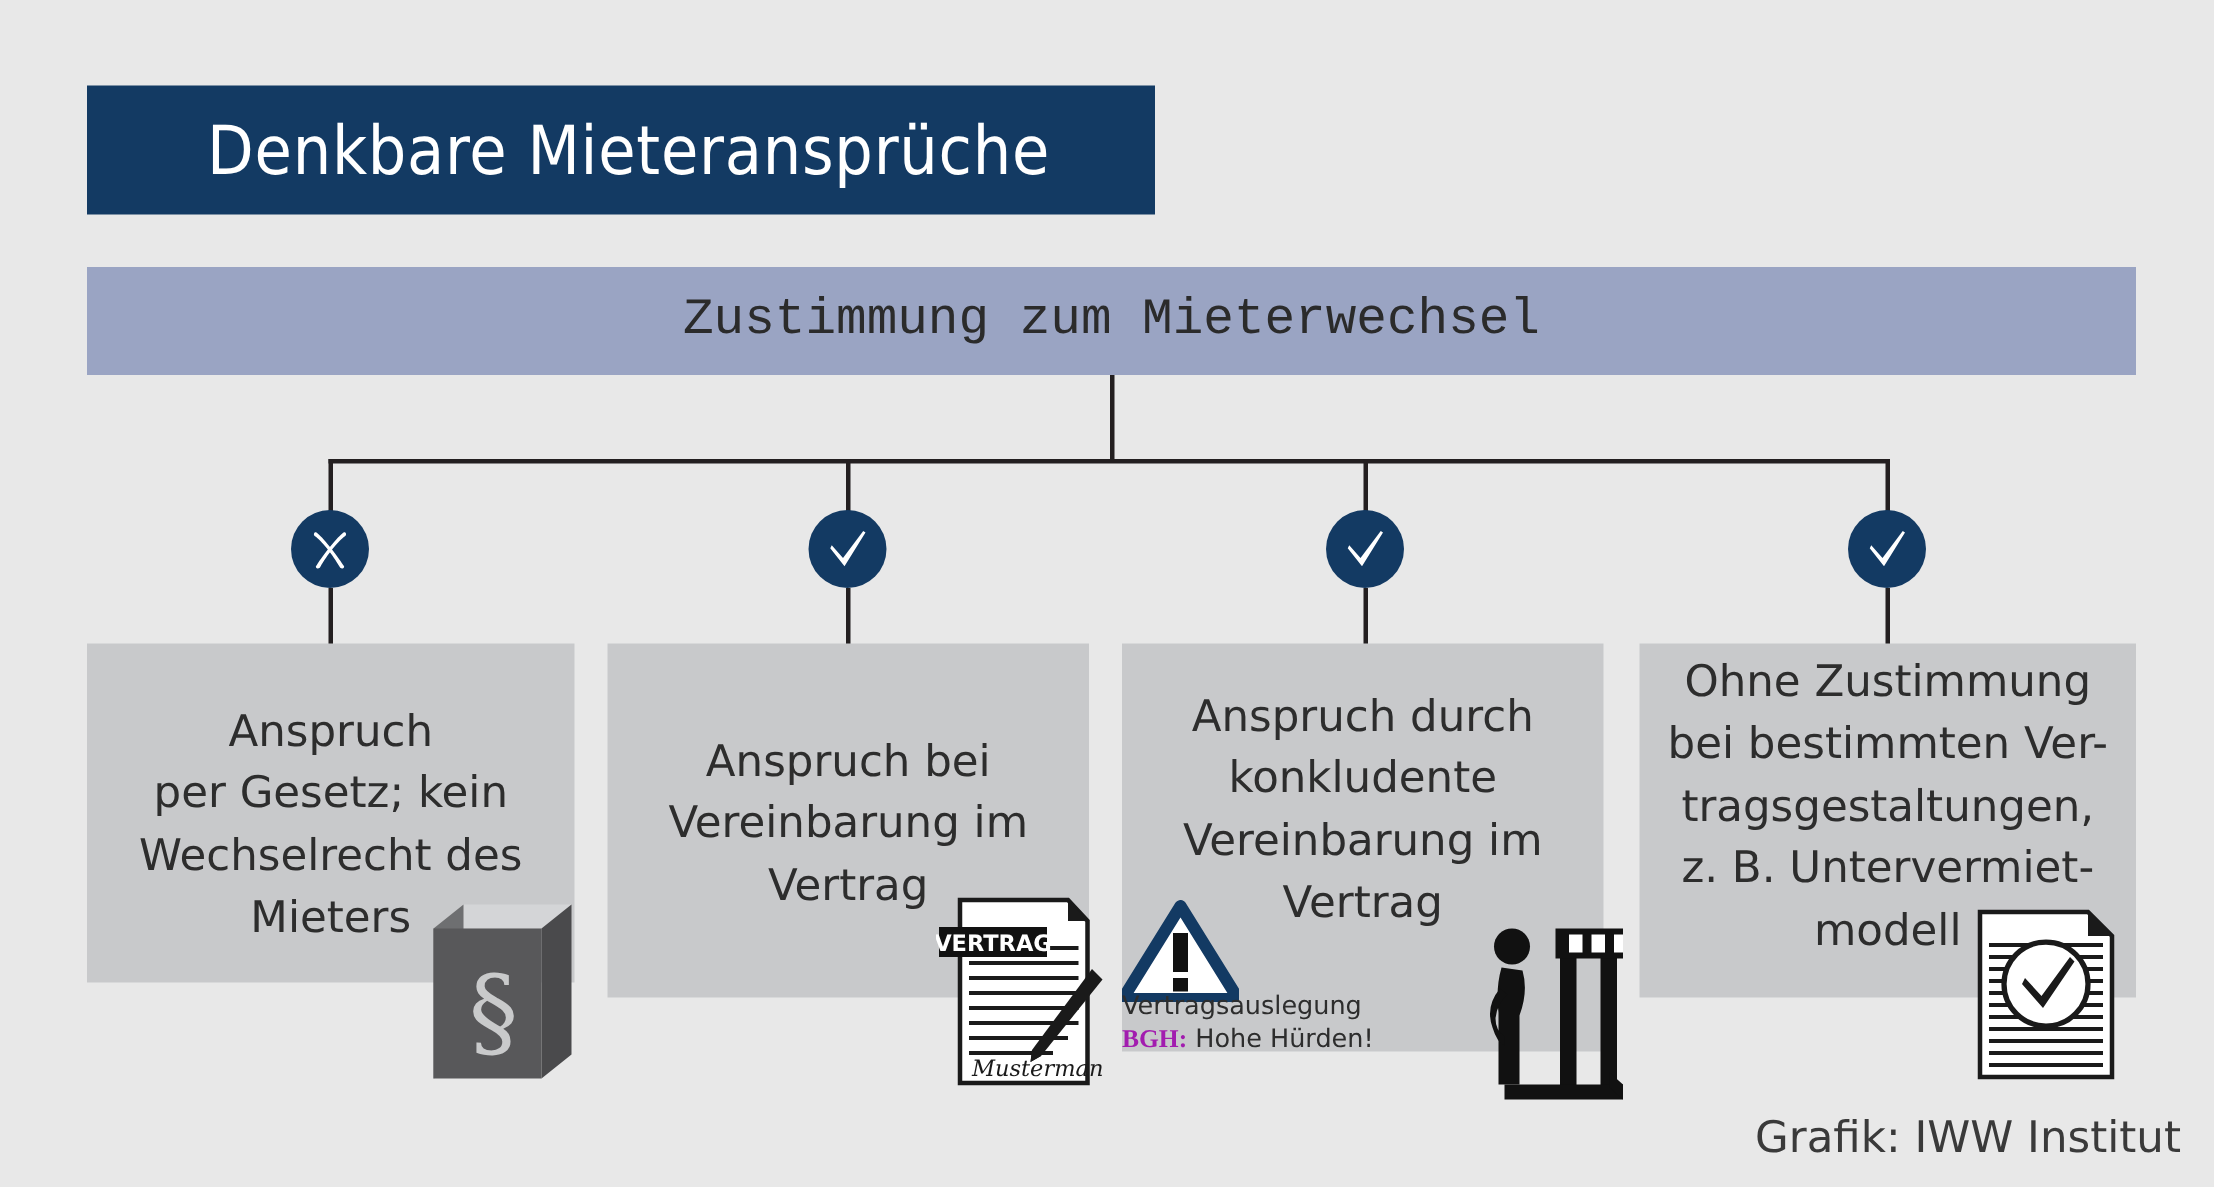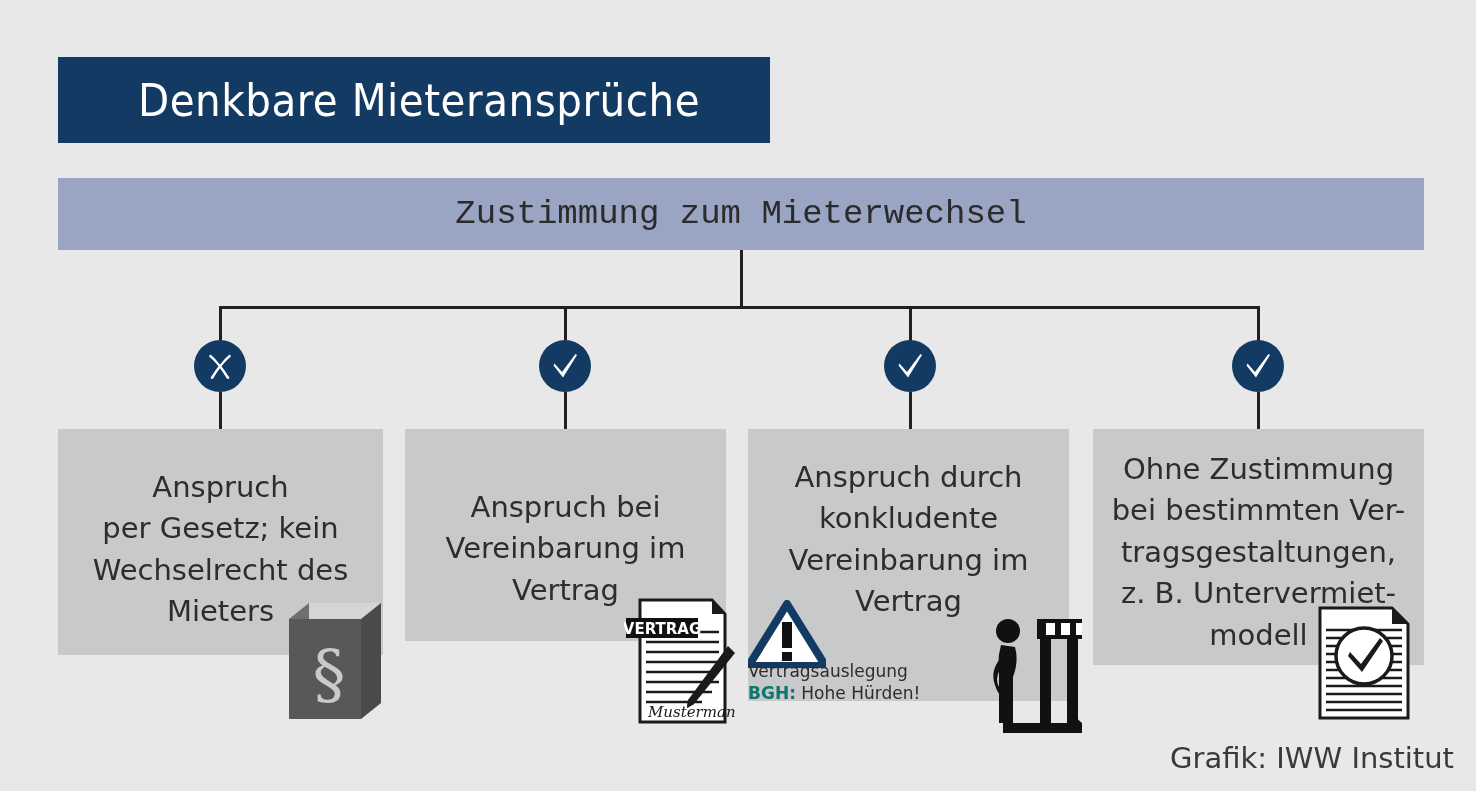--- a/index.html
+++ b/index.html
@@ -59,21 +59,21 @@
     white-space:pre-line;width:100%;
     font-family:"DejaVu Sans","Liberation Sans",sans-serif;
   }
 
   
   .cap3{
     position:absolute;left:748px;top:660px;width:300px;
     font-size:17px;line-height:1.32;color:#2d2d2d;
     font-family:"DejaVu Sans","Liberation Sans",sans-serif;
   }
-  .cap3 .bgh{color:#0f766e;font-weight:bold;}
+  .cap3 .bgh{color:#a21caf;font-weight:bold;font-family:Liberation Serif, serif;}
 
   
   .credit{
     position:absolute;right:22px;bottom:16px;
     font-size:29px;color:#3a3a3a;white-space:nowrap;
     font-family:"DejaVu Sans","Liberation Sans",sans-serif;
   }
 
   
   .icon-abs{position:absolute;}
@@ -142,21 +142,21 @@
   <div class="icon-abs" style="left:283px;top:597px;">
     <svg width="100" height="125" viewBox="0 0 100 125">
       <polygon points="6,22 26,6 98,6 78,22" fill="#d4d5d7"></polygon>
       <polygon points="6,22 26,6 26,114 6,122" fill="#6e6f71"></polygon>
       <rect x="6" y="22" width="72" height="100" fill="#58585a"></rect>
       <polygon points="78,22 98,6 98,106 78,122" fill="#4a4a4c"></polygon>
       <text x="46" y="100" font-family="DejaVu Serif, serif" font-size="66" fill="#c9cacb" text-anchor="middle">§</text>
     </svg>
   </div>
 
-  <div class="col-box" style="left:405px;top:429px;width:321px;height:212px;padding-top:58px;">
+  <div class="col-box" style="left:405px;top:429px;width:321px;height:236px;padding-top:58px;">
     <div class="col-text">Anspruch bei
 Vereinbarung im
 Vertrag</div>
   </div>
 
   <div class="icon-abs" style="left:624px;top:596px;">
     <svg width="112" height="130" viewBox="0 0 112 130">
       <polygon points="16,4 88,4 101,18 101,126 16,126" fill="#ffffff" stroke="#1a1a1a" stroke-width="3"></polygon>
       <polygon points="88,4 101,18 88,18" fill="#1a1a1a"></polygon>
       <g stroke="#1a1a1a" stroke-width="2.6">
@@ -212,21 +212,21 @@
       <rect x="82" y="14" width="11" height="102" fill="#111111"></rect>
       <rect x="52" y="4" width="45" height="20" fill="#111111"></rect>
       <rect x="61" y="8" width="9" height="12" fill="#ffffff"></rect>
       <rect x="76" y="8" width="9" height="12" fill="#ffffff"></rect>
       <rect x="91" y="8" width="6" height="12" fill="#ffffff"></rect>
       <polygon points="18,108 97,108 97,118 18,118" fill="#111111"></polygon>
       <polygon points="88,100 97,108 97,118 88,110" fill="#111111"></polygon>
     </svg>
   </div>
 
-  <div class="col-box" style="left:1093px;top:429px;width:331px;height:236px;padding-top:20px;">
+  <div class="col-box" style="left:1093px;top:429px;width:331px;height:236px;padding-top:5px;">
     <div class="col-text">Ohne Zustimmung
 bei bestimmten Ver-
 tragsgestaltungen,
 z. B. Untervermiet-
 modell</div>
   </div>
 
   <div class="icon-abs" style="left:1314px;top:604px;">
     <svg width="100" height="118" viewBox="0 0 100 118">
       <polygon points="6,4 78,4 94,20 94,114 6,114" fill="#ffffff" stroke="#1a1a1a" stroke-width="3"></polygon>

